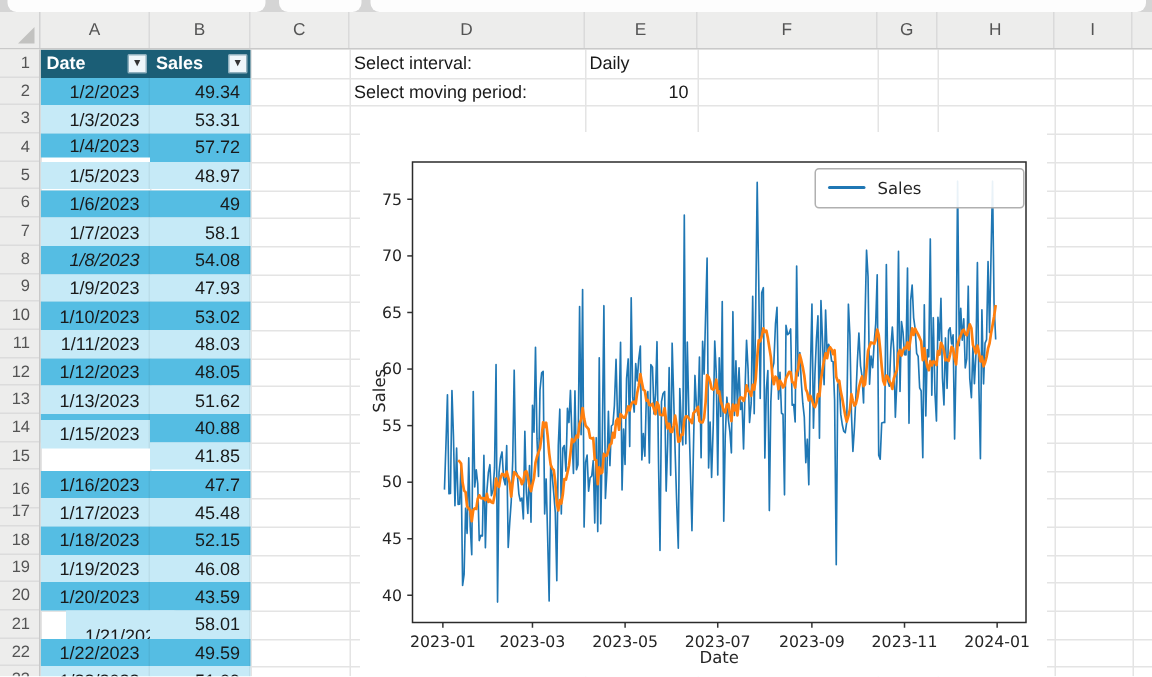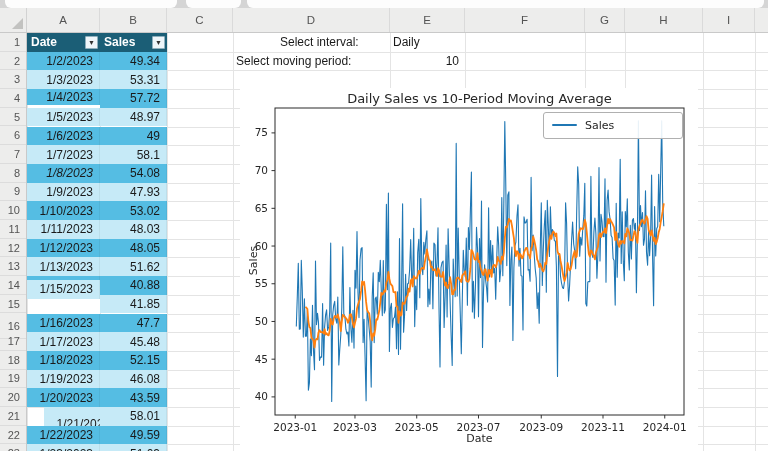--- a/index.html
+++ b/index.html
@@ -159,21 +159,21 @@
       <div class="rownum" style="top: 299.2px; height: 18.7px;">17</div>
       <div class="rownum" style="top: 317.9px; height: 18.7px;">18</div>
       <div class="rownum" style="top: 336.6px; height: 18.7px;">19</div>
       <div class="rownum" style="top: 355.3px; height: 18.7px;">20</div>
       <div class="rownum" style="top: 374px; height: 18.7px;">21</div>
       <div class="rownum" style="top: 392.7px; height: 18.7px;">22</div>
       <div class="rownum" style="top: 411.4px; height: 18.7px;">23</div>
     </div>
 
   <div id="cellslayer">
-    <div class="cell left" id="cellD1" style="left: 233px; width: 157px; top: 33px; height: 18.7px; margin-left: 44px;">Select interval:</div>
+    <div class="cell left" id="cellD1" style="left: 233px; width: 157px; top: 33px; height: 18.7px;">Select interval:</div>
     <div class="cell left" id="cellE1" style="left: 390px; width: 75px; top: 33px; height: 18.7px;">Daily</div>
     <div class="cell left" id="cellD2" style="left: 233px; width: 157px; top: 51.7px; height: 18.7px;">Select moving period:</div>
     <div class="cell right" id="cellE2" style="left: 390px; width: 75px; top: 51.7px; height: 18.7px;">10</div>
   <div class="thead" style="left: 27px; width: 73px; top: 33px; height: 18.7px; background: rgb(27, 94, 118);">Date<div class="filterbtn">▼</div></div>
       <div class="thead" style="left: 100px; width: 67px; top: 33px; height: 18.7px; background: rgb(27, 94, 118);">Sales<div class="filterbtn">▼</div></div>
       <div class="cell right tcell band-a" style="left: 27px; width: 73px; top: 51.7px; height: 18.7px;">1/2/2023</div>
       <div class="cell right tcell band-a" style="left: 100px; width: 67px; top: 51.7px; height: 18.7px;">49.34</div>
       <div class="cell right tcell band-b" style="left: 27px; width: 73px; top: 70.4px; height: 18.7px;">1/3/2023</div>
       <div class="cell right tcell band-b" style="left: 100px; width: 67px; top: 70.4px; height: 18.7px;">53.31</div>
       <div class="cell right tcell band-a" style="left: 27px; width: 73px; top: 89.1px; height: 16px;">1/4/2023</div>
@@ -252,21 +252,20 @@
         <line x1="301.2549504950495" y1="327" x2="301.2549504950495" y2="330.5" stroke="#333" stroke-width="1"></line>
         <text x="301.2549504950495" y="343" text-anchor="middle" font-size="10.5" class="ticktext">2023-09</text>
         <line x1="363.009900990099" y1="327" x2="363.009900990099" y2="330.5" stroke="#333" stroke-width="1"></line>
         <text x="363.009900990099" y="343" text-anchor="middle" font-size="10.5" class="ticktext">2023-11</text>
         <line x1="424.7648514851485" y1="327" x2="424.7648514851485" y2="330.5" stroke="#333" stroke-width="1"></line>
         <text x="424.7648514851485" y="343" text-anchor="middle" font-size="10.5" class="ticktext">2024-01</text>
         <polyline points="56.3,238.4 57.3,208.5 58.3,175.2 59.3,241.2 60.3,241.0 61.3,172.4 62.3,202.7 63.3,249.1 64.4,210.7 65.4,248.3 66.4,248.2 67.4,221.2 68.4,302.3 69.4,294.9 70.4,250.8 71.4,267.6 72.5,217.2 73.5,263.0 74.5,281.8 75.5,173.0 76.5,236.6 77.5,225.2 78.5,234.6 79.5,272.4 80.6,268.9 81.6,269.3 82.6,215.6 83.6,277.2 84.6,239.3 85.6,226.9 86.6,221.8 87.6,242.4 88.7,238.9 89.7,223.6 90.7,155.0 91.7,313.4 92.7,227.0 93.7,217.3 94.7,213.3 95.7,230.9 96.8,235.2 97.8,209.1 98.8,277.0 99.8,260.8 100.8,246.6 101.8,219.4 102.8,158.8 103.8,225.7 104.9,228.4 105.9,241.2 106.9,246.0 107.9,244.0 108.9,257.9 109.9,199.5 110.9,240.1 111.9,254.3 113.0,222.4 114.0,260.1 115.0,182.2 116.0,200.1 117.0,143.5 118.0,204.6 119.0,229.6 120.0,172.0 121.1,160.6 122.1,159.6 123.1,254.6 124.1,231.3 125.1,270.2 126.1,312.7 127.1,222.7 128.1,228.8 129.2,241.2 130.2,253.8 131.2,299.1 132.2,209.0 133.2,184.8 134.2,254.6 135.2,210.7 136.2,209.0 137.3,226.1 138.3,184.2 139.3,193.7 140.3,172.3 141.3,203.3 142.3,227.6 143.3,172.6 144.3,225.1 145.3,221.8 146.4,116.4 147.4,201.8 148.4,105.0 149.4,263.4 150.4,220.1 151.4,215.4 152.4,239.4 153.4,230.5 154.5,229.3 155.5,219.1 156.5,260.7 157.5,203.8 158.5,266.4 159.5,150.5 160.5,261.2 161.5,207.8 162.6,115.8 163.6,244.3 164.6,226.4 165.6,186.2 166.6,222.4 167.6,196.0 168.6,195.0 169.6,182.3 170.7,151.6 171.7,191.1 172.7,189.7 173.7,140.2 174.7,238.6 175.7,198.1 176.7,221.6 177.7,164.5 178.8,151.3 179.8,209.7 180.8,110.5 181.8,176.8 182.8,186.7 183.8,154.4 184.8,165.9 185.8,151.8 186.9,142.7 187.9,218.6 188.9,201.0 189.9,216.1 190.9,176.4 191.9,173.1 192.9,220.7 193.9,155.1 195.0,156.8 196.0,188.0 197.0,175.1 198.0,139.8 199.0,219.4 200.0,279.0 201.0,179.7 202.0,174.5 203.1,173.0 204.1,239.4 205.1,208.3 206.1,157.1 207.1,228.9 208.1,140.8 209.1,176.2 210.1,213.4 211.2,249.3 212.2,277.5 213.2,171.0 214.2,195.5 215.2,208.6 216.2,55.4 217.2,207.9 218.2,140.1 219.3,191.1 220.3,226.9 221.3,265.8 222.3,211.1 223.3,162.3 224.3,183.0 225.3,188.8 226.3,150.0 227.4,217.2 228.4,139.6 229.4,161.4 230.4,122.2 231.4,84.1 232.4,224.0 233.4,193.4 234.4,230.3 235.5,195.5 236.5,139.4 237.5,160.8 238.5,228.7 239.5,150.6 240.5,189.6 241.5,113.0 242.5,259.5 243.5,202.9 244.6,176.8 245.6,191.9 246.6,200.0 247.6,213.9 248.6,119.8 249.6,189.0 250.6,152.6 251.6,182.7 252.7,157.2 253.7,185.0 254.7,180.3 255.7,211.3 256.7,171.7 257.7,138.9 258.7,157.9 259.7,193.7 260.8,180.6 261.8,109.5 262.8,187.8 263.8,117.2 264.8,33.6 265.8,98.4 266.8,177.6 267.8,107.1 268.9,103.8 269.9,217.4 270.9,171.6 271.9,159.0 272.9,252.4 273.9,179.7 274.9,158.2 275.9,154.0 277.0,127.7 278.0,116.9 279.0,178.1 280.0,160.2 281.0,187.5 282.0,188.2 283.0,241.9 284.0,128.9 285.1,135.1 286.1,134.1 287.1,131.3 288.1,182.1 289.1,181.6 290.1,193.3 291.1,89.4 292.1,162.6 293.2,147.0 294.2,166.7 295.2,180.8 296.2,190.1 297.2,220.4 298.2,204.8 299.2,235.2 300.2,162.4 301.3,114.7 302.3,197.5 303.3,161.1 304.3,137.8 305.3,122.6 306.3,204.2 307.3,112.4 308.3,137.8 309.4,168.5 310.4,118.7 311.4,147.3 312.4,141.5 313.4,144.6 314.4,152.7 315.4,153.1 316.4,178.8 317.5,288.5 318.5,168.5 319.5,165.5 320.5,188.1 321.5,195.0 322.5,199.5 323.5,200.5 324.5,193.3 325.6,114.8 326.6,135.6 327.6,187.2 328.6,212.9 329.6,197.3 330.6,176.2 331.6,152.5 332.6,134.1 333.7,156.0 334.7,162.9 335.7,180.6 336.7,123.6 337.7,78.8 338.7,96.5 339.7,168.2 340.7,149.4 341.8,157.1 342.8,140.1 343.8,127.9 344.8,95.2 345.8,215.5 346.8,218.1 347.8,194.0 348.8,193.6 349.8,193.7 350.9,88.4 351.9,166.0 352.9,169.5 353.9,143.9 354.9,130.1 355.9,146.0 356.9,190.2 357.9,166.6 359.0,79.6 360.0,173.0 361.0,126.4 362.0,133.4 363.0,148.4 364.0,148.6 365.0,90.7 366.0,194.2 367.1,112.2 368.1,102.1 369.1,123.9 370.1,131.2 371.1,147.6 372.1,149.6 373.1,170.6 374.1,172.6 375.2,217.1 376.2,115.2 377.2,189.3 378.2,145.0 379.2,149.9 380.2,71.3 381.2,175.5 382.2,123.8 383.3,173.9 384.3,192.7 385.3,123.5 386.3,138.9 387.3,110.9 388.3,164.0 389.3,182.0 390.3,137.3 391.4,170.9 392.4,132.3 393.4,130.5 394.4,141.3 395.4,135.2 396.4,204.7 397.4,150.7 398.4,32.8 399.5,142.4 400.5,117.5 401.5,138.8 402.5,124.5 403.5,157.3 404.5,151.2 405.5,102.8 406.5,164.2 407.6,177.1 408.6,142.9 409.6,167.8 410.6,148.6 411.6,87.1 412.6,169.9 413.6,217.8 414.6,118.5 415.7,167.9 416.7,140.7 417.7,138.4 418.7,86.4 419.7,133.7 420.7,81.9 421.7,32.8 422.7,114.3 423.8,138.3" fill="none" stroke="#1f77b4" stroke-width="1.1" clip-path="url(#plotclip)" stroke-linejoin="round"></polyline>
         <polyline points="65.4,218.8 66.4,219.7 67.4,221.0 68.4,233.7 69.4,239.1 70.4,240.1 71.4,249.6 72.5,251.0 73.5,252.4 74.5,259.5 75.5,252.0 76.5,250.9 77.5,251.3 78.5,244.5 79.5,242.2 80.6,244.1 81.6,244.2 82.6,244.1 83.6,245.5 84.6,241.2 85.6,246.6 86.6,245.2 87.6,246.9 88.7,247.3 89.7,242.4 90.7,231.0 91.7,235.4 92.7,236.6 93.7,230.6 94.7,228.0 95.7,228.4 96.8,229.7 97.8,226.4 98.8,230.2 99.8,233.9 100.8,243.1 101.8,233.7 102.8,226.8 103.8,227.7 104.9,229.2 105.9,230.2 106.9,231.3 107.9,234.8 108.9,232.9 109.9,226.7 110.9,226.1 111.9,229.6 113.0,236.0 114.0,239.4 115.0,234.8 116.0,230.7 117.0,220.4 118.0,216.5 119.0,213.6 120.0,210.9 121.1,202.9 122.1,193.5 123.1,196.7 124.1,193.8 125.1,202.6 126.1,213.9 127.1,221.8 128.1,224.2 129.2,225.4 130.2,233.5 131.2,247.4 132.2,252.3 133.2,245.4 134.2,247.7 135.2,241.7 136.2,231.4 137.3,231.7 138.3,227.2 139.3,222.5 140.3,214.3 141.3,204.8 142.3,206.6 143.3,205.4 144.3,202.5 145.3,203.6 146.4,194.3 147.4,191.9 148.4,184.0 149.4,190.9 150.4,195.7 151.4,196.9 152.4,198.1 153.4,203.9 154.5,204.3 155.5,204.0 156.5,218.5 157.5,218.7 158.5,234.8 159.5,223.5 160.5,227.6 161.5,226.9 162.6,214.5 163.6,215.9 164.6,215.6 165.6,212.3 166.6,208.5 167.6,207.7 168.6,200.6 169.6,203.7 170.7,192.8 171.7,191.1 172.7,198.5 173.7,188.1 174.7,189.3 175.7,190.5 176.7,190.4 177.7,187.3 178.8,182.9 179.8,185.6 180.8,181.5 181.8,180.1 182.8,179.8 183.8,181.2 184.8,174.0 185.8,169.3 186.9,161.4 187.9,166.9 188.9,171.8 189.9,172.5 190.9,179.1 191.9,178.7 192.9,182.1 193.9,182.2 195.0,181.2 196.0,184.9 197.0,188.1 198.0,180.2 199.0,182.1 200.0,188.3 201.0,188.7 202.0,188.8 203.1,184.0 204.1,192.5 205.1,197.6 206.1,194.5 207.1,199.9 208.1,200.0 209.1,195.7 210.1,189.1 211.2,196.1 212.2,206.4 213.2,206.2 214.2,201.8 215.2,201.8 216.2,191.7 217.2,189.6 218.2,189.5 219.3,191.0 220.3,192.3 221.3,194.0 222.3,187.3 223.3,186.5 224.3,185.2 225.3,183.2 226.3,192.7 227.4,193.6 228.4,193.6 229.4,190.6 230.4,180.2 231.4,162.0 232.4,163.3 233.4,166.4 234.4,171.1 235.5,171.8 236.5,170.7 237.5,165.1 238.5,174.0 239.5,172.9 240.5,179.7 241.5,182.5 242.5,186.1 243.5,187.0 244.6,181.7 245.6,181.3 246.6,187.4 247.6,192.7 248.6,181.8 249.6,185.6 250.6,181.9 251.6,188.9 252.7,178.7 253.7,176.9 254.7,177.2 255.7,179.2 256.7,176.4 257.7,168.9 258.7,172.7 259.7,173.1 260.8,175.9 261.8,168.6 262.8,171.7 263.8,164.9 264.8,150.2 265.8,138.9 266.8,139.5 267.8,136.3 268.9,130.9 269.9,133.3 270.9,132.4 271.9,137.4 272.9,143.8 273.9,150.1 274.9,162.5 275.9,168.1 277.0,163.1 278.0,164.1 279.0,171.5 280.0,165.8 281.0,167.4 282.0,170.3 283.0,169.2 284.0,164.2 285.1,161.9 286.1,159.9 287.1,160.2 288.1,166.7 289.1,167.1 290.1,170.4 291.1,160.6 292.1,158.0 293.2,148.5 294.2,152.3 295.2,156.9 296.2,162.5 297.2,171.4 298.2,173.7 299.2,179.0 300.2,175.9 301.3,178.5 302.3,182.0 303.3,183.4 304.3,180.5 305.3,174.7 306.3,176.1 307.3,165.3 308.3,158.6 309.4,151.9 310.4,147.5 311.4,150.8 312.4,145.2 313.4,143.5 314.4,145.0 315.4,148.1 316.4,145.5 317.5,163.2 318.5,166.2 319.5,165.9 320.5,172.9 321.5,177.7 322.5,183.5 323.5,189.0 324.5,193.1 325.6,189.3 326.6,184.9 327.6,174.8 328.6,179.2 329.6,182.4 330.6,181.2 331.6,177.0 332.6,170.4 333.7,166.0 334.7,162.9 335.7,169.5 336.7,168.3 337.7,157.5 338.7,145.9 339.7,142.9 340.7,140.3 341.8,140.7 342.8,141.3 343.8,138.5 344.8,131.8 345.8,135.2 346.8,144.7 347.8,156.2 348.8,165.9 349.8,168.5 350.9,162.4 351.9,163.2 352.9,166.2 353.9,167.8 354.9,171.3 355.9,164.3 356.9,161.5 357.9,158.8 359.0,147.4 360.0,145.3 361.0,149.1 362.0,145.9 363.0,143.8 364.0,144.2 365.0,140.3 366.0,145.1 367.1,137.3 368.1,130.9 369.1,135.3 370.1,131.1 371.1,133.2 372.1,134.9 373.1,137.1 374.1,139.5 375.2,152.1 376.2,144.2 377.2,151.9 378.2,156.2 379.2,158.8 380.2,152.8 381.2,155.6 382.2,153.0 383.3,153.4 384.3,155.4 385.3,146.0 386.3,148.4 387.3,140.5 388.3,142.4 389.3,145.6 390.3,152.2 391.4,151.8 392.4,152.6 393.4,148.3 394.4,143.2 395.4,144.3 396.4,150.9 397.4,154.9 398.4,141.8 399.5,137.8 400.5,135.8 401.5,132.6 402.5,131.8 403.5,134.5 404.5,135.5 405.5,132.3 406.5,128.2 407.6,130.9 408.6,141.9 409.6,144.4 410.6,147.5 411.6,142.4 412.6,146.9 413.6,152.9 414.6,149.7 415.7,156.2 416.7,153.8 417.7,150.0 418.7,144.3 419.7,140.9 420.7,134.2 421.7,128.8 422.7,123.2 423.8,115.3" fill="none" stroke="#ff7f0e" stroke-width="1.8" clip-path="url(#plotclip)" stroke-linejoin="round"></polyline>
         <rect x="35" y="20" width="409" height="307" fill="none" stroke="#2b2b2b" stroke-width="1"></rect>
       </svg>
-    <div class="charttitle">Daily Sales vs 10-Period Moving Average</div>
     <div class="ylabel">Sales</div>
     <div class="xlabel">Date</div>
     <div class="legend">
       <div class="legrow">
         <div class="legline" id="legline0" style="background: rgb(31, 119, 180);"></div>
         <span class="leglabel">Sales</span>
       </div>
     </div>
   </div>
 

